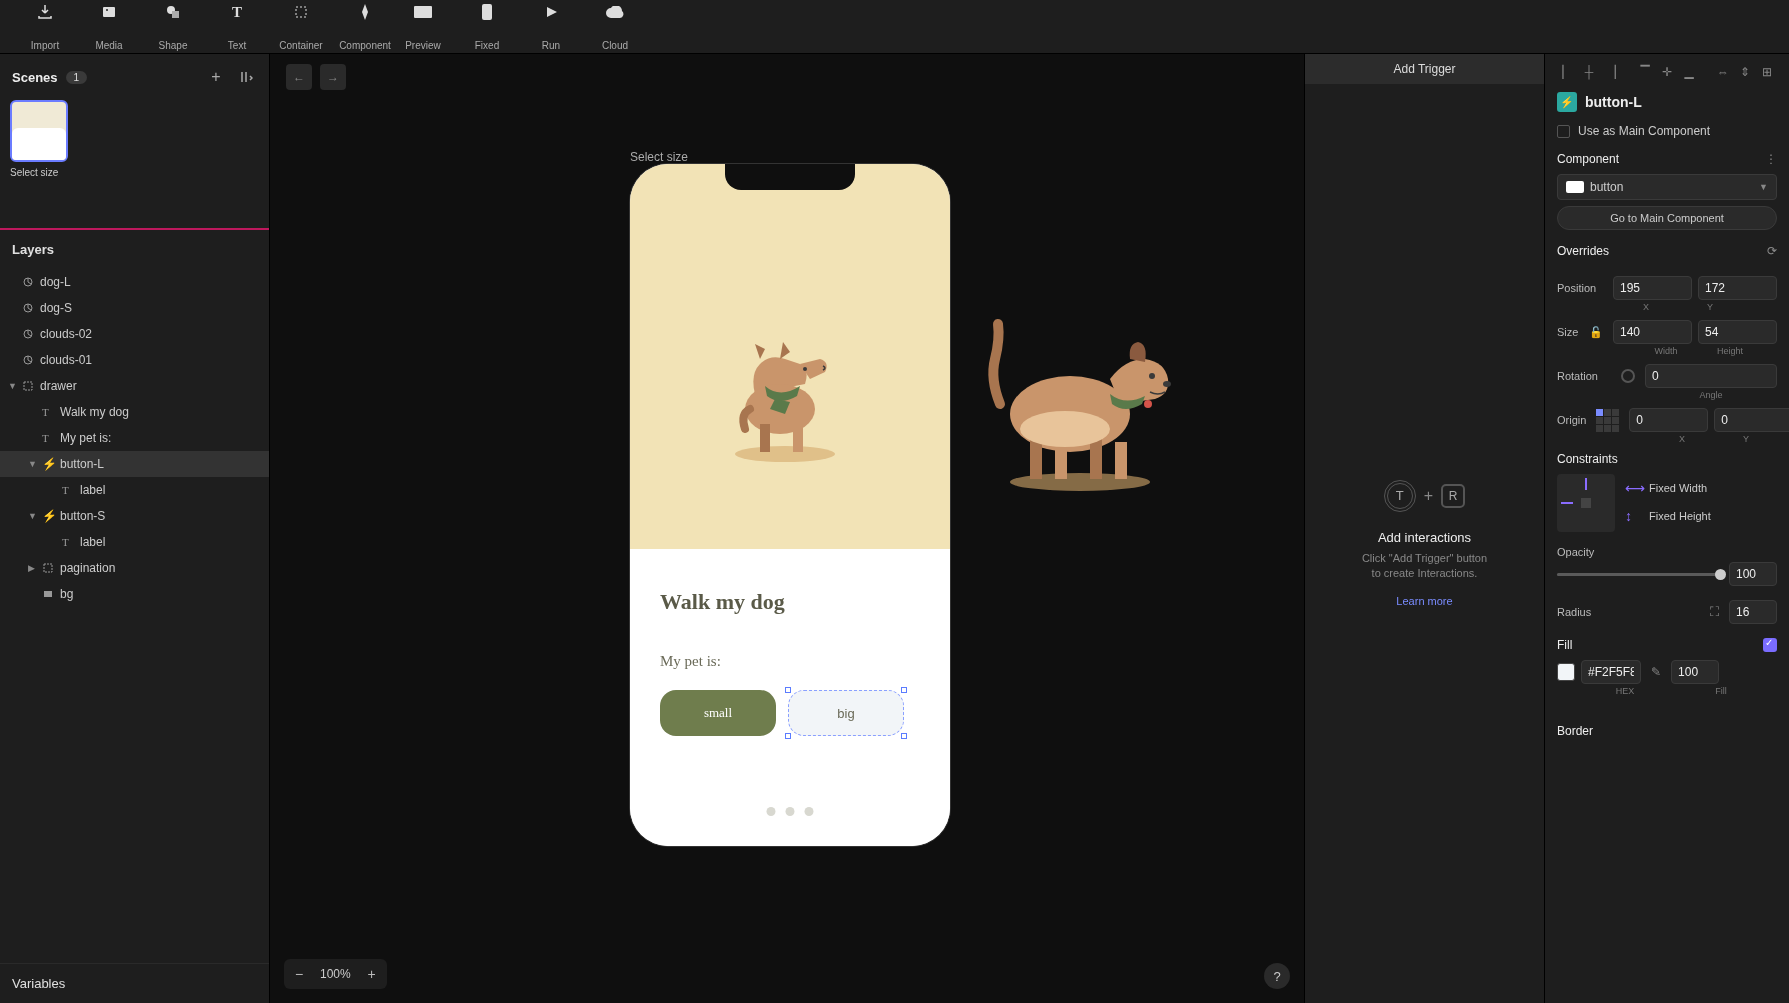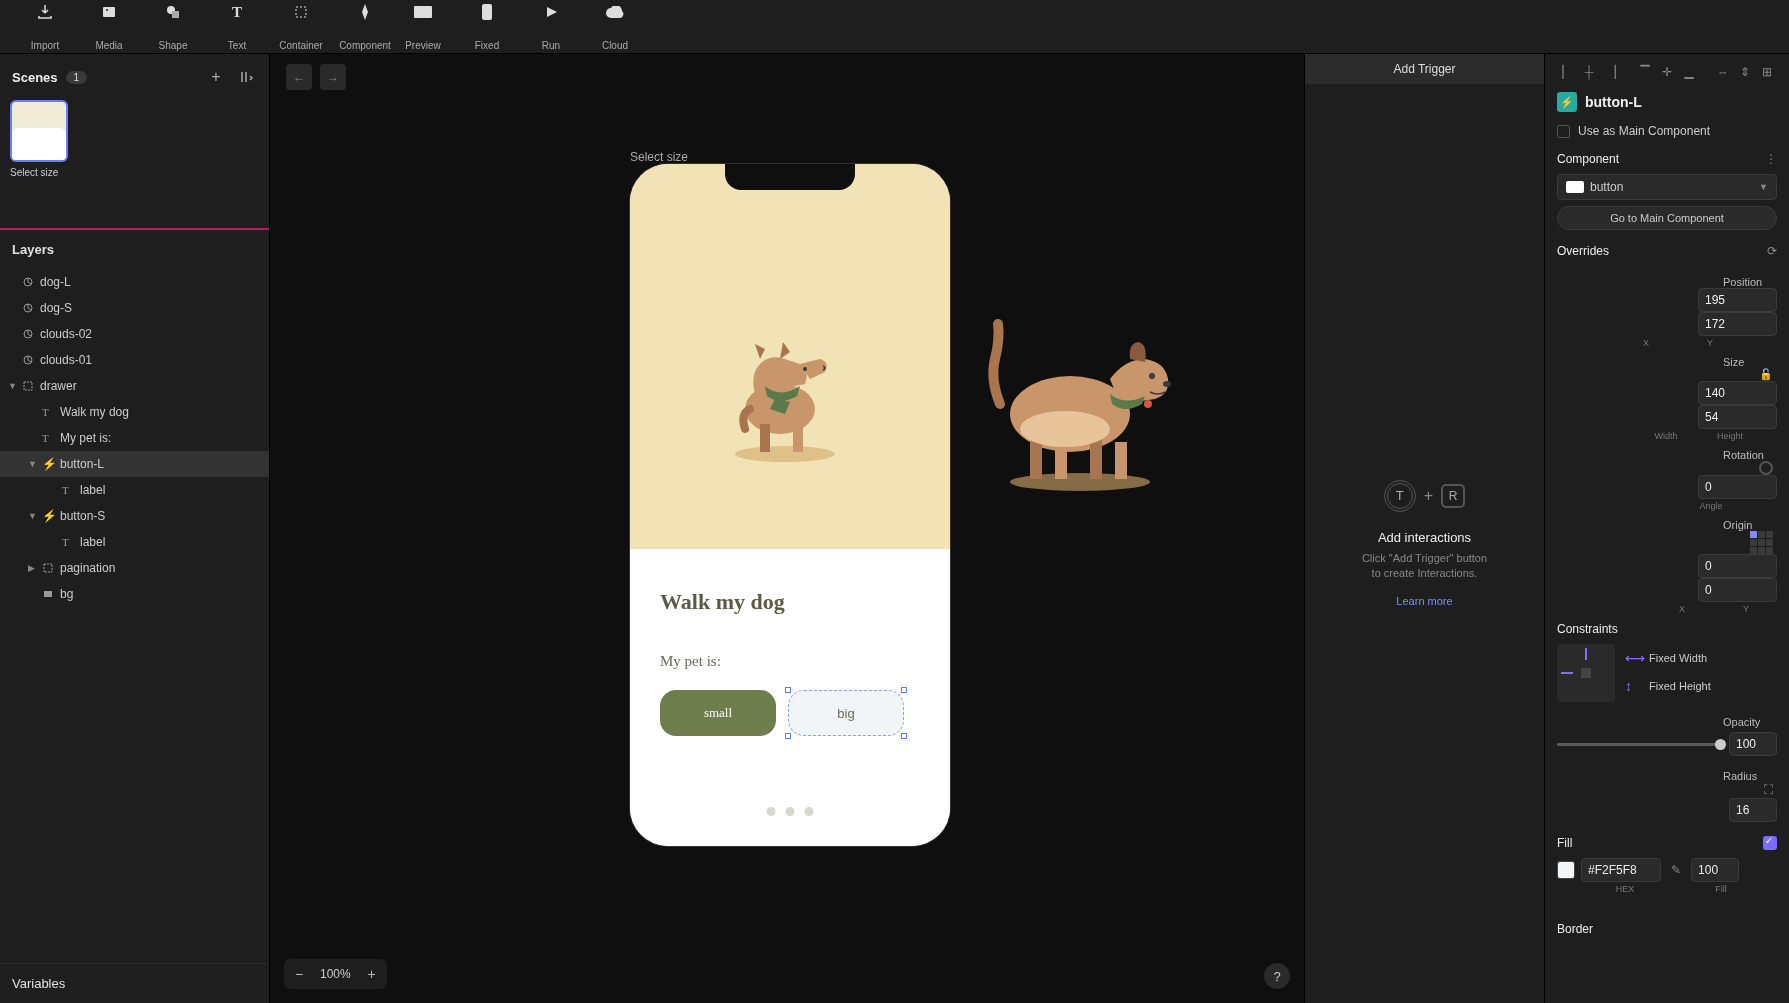--- a/index.html
+++ b/index.html
@@ -74,21 +74,21 @@
 .bolt-badge { width: 20px; height: 20px; background: #2ba8a0; border-radius: 3px; display: flex; align-items: center; justify-content: center; font-size: 11px; }
 .comp-name { font-size: 14px; font-weight: 600; color: #eee; }
 .checkbox-row { display: flex; align-items: center; gap: 8px; margin-bottom: 14px; color: #ccc; }
 .checkbox { width: 13px; height: 13px; border: 1px solid #555; border-radius: 2px; }
 .prop-section-title { font-size: 12px; color: #eee; margin: 8px 0; display: flex; justify-content: space-between; align-items: center; }
 .refresh-icon { color: #888; cursor: pointer; }
 .select-box { background: #2a2a2a; border: 1px solid #3a3a3a; border-radius: 4px; padding: 5px 8px; display: flex; align-items: center; gap: 6px; font-size: 12px; color: #ccc; margin-bottom: 6px; }
 .select-swatch { width: 18px; height: 12px; background: #fff; border-radius: 2px; }
 .select-caret { margin-left: auto; font-size: 9px; color: #888; }
 .goto-btn { background: #2a2a2a; border: 1px solid #3a3a3a; border-radius: 12px; padding: 5px; text-align: center; font-size: 11px; color: #ccc; cursor: pointer; margin-bottom: 14px; }
-.prop-row { display: flex; align-items: flex-end; margin-bottom: 2px; flex-direction: column; }
+.prop-row { display: flex; align-items: center; gap: 6px; margin-bottom: 2px; }
 .prop-label { width: 54px; font-size: 11px; color: #bbb; }
 .prop-input { background: #2a2a2a; border: 1px solid #3a3a3a; border-radius: 4px; padding: 4px 6px; font-size: 12px; color: #eee; width: 79px; }
 .prop-sub { display: flex; gap: 6px; margin-bottom: 8px; }
 .prop-sub-label { width: 58px; text-align: center; font-size: 9px; color: #777; }
 .prop-sub-spacer { width: 54px; }
 .lock-icon { color: #888; margin-right: 4px; font-size: 11px; }
 .origin-grid { display: inline-grid; grid-template-columns: repeat(3,7px); grid-template-rows: repeat(3,7px); gap: 1px; margin: 0 4px; }
 .origin-cell { background: #3a3a3a; }
 .origin-cell.active { background: #7a8cff; }
 .rot-circle { width: 14px; height: 14px; border: 2px solid #555; border-radius: 50%; margin: 0 4px; }
@@ -563,21 +563,21 @@
       <span class="corners-icon">⛶</span>
       <input class="prop-input" style="width: 48px;" value="16">
     </div>
 
     <div class="prop-section-title">
       <span>Fill</span>
       <span class="fill-toggle"></span>
     </div>
     <div class="fill-row">
       <span class="fill-swatch"></span>
-      <input class="prop-input" style="width: 80px;" value="#F2F5F8">
+      <input class="prop-input" style="width: 60px;" value="#F2F5F8">
       <span style="color:#888;padding:0 4px">✎</span>
       <input class="prop-input" style="width: 48px;" value="100">
     </div>
     <div class="prop-sub">
         <span style="width:22px"></span>
         <span class="prop-sub-label" style="width:80px">HEX</span>
         <span style="width:20px"></span>
         <span class="prop-sub-label" style="width:48px">Fill</span>
       </div>
 

